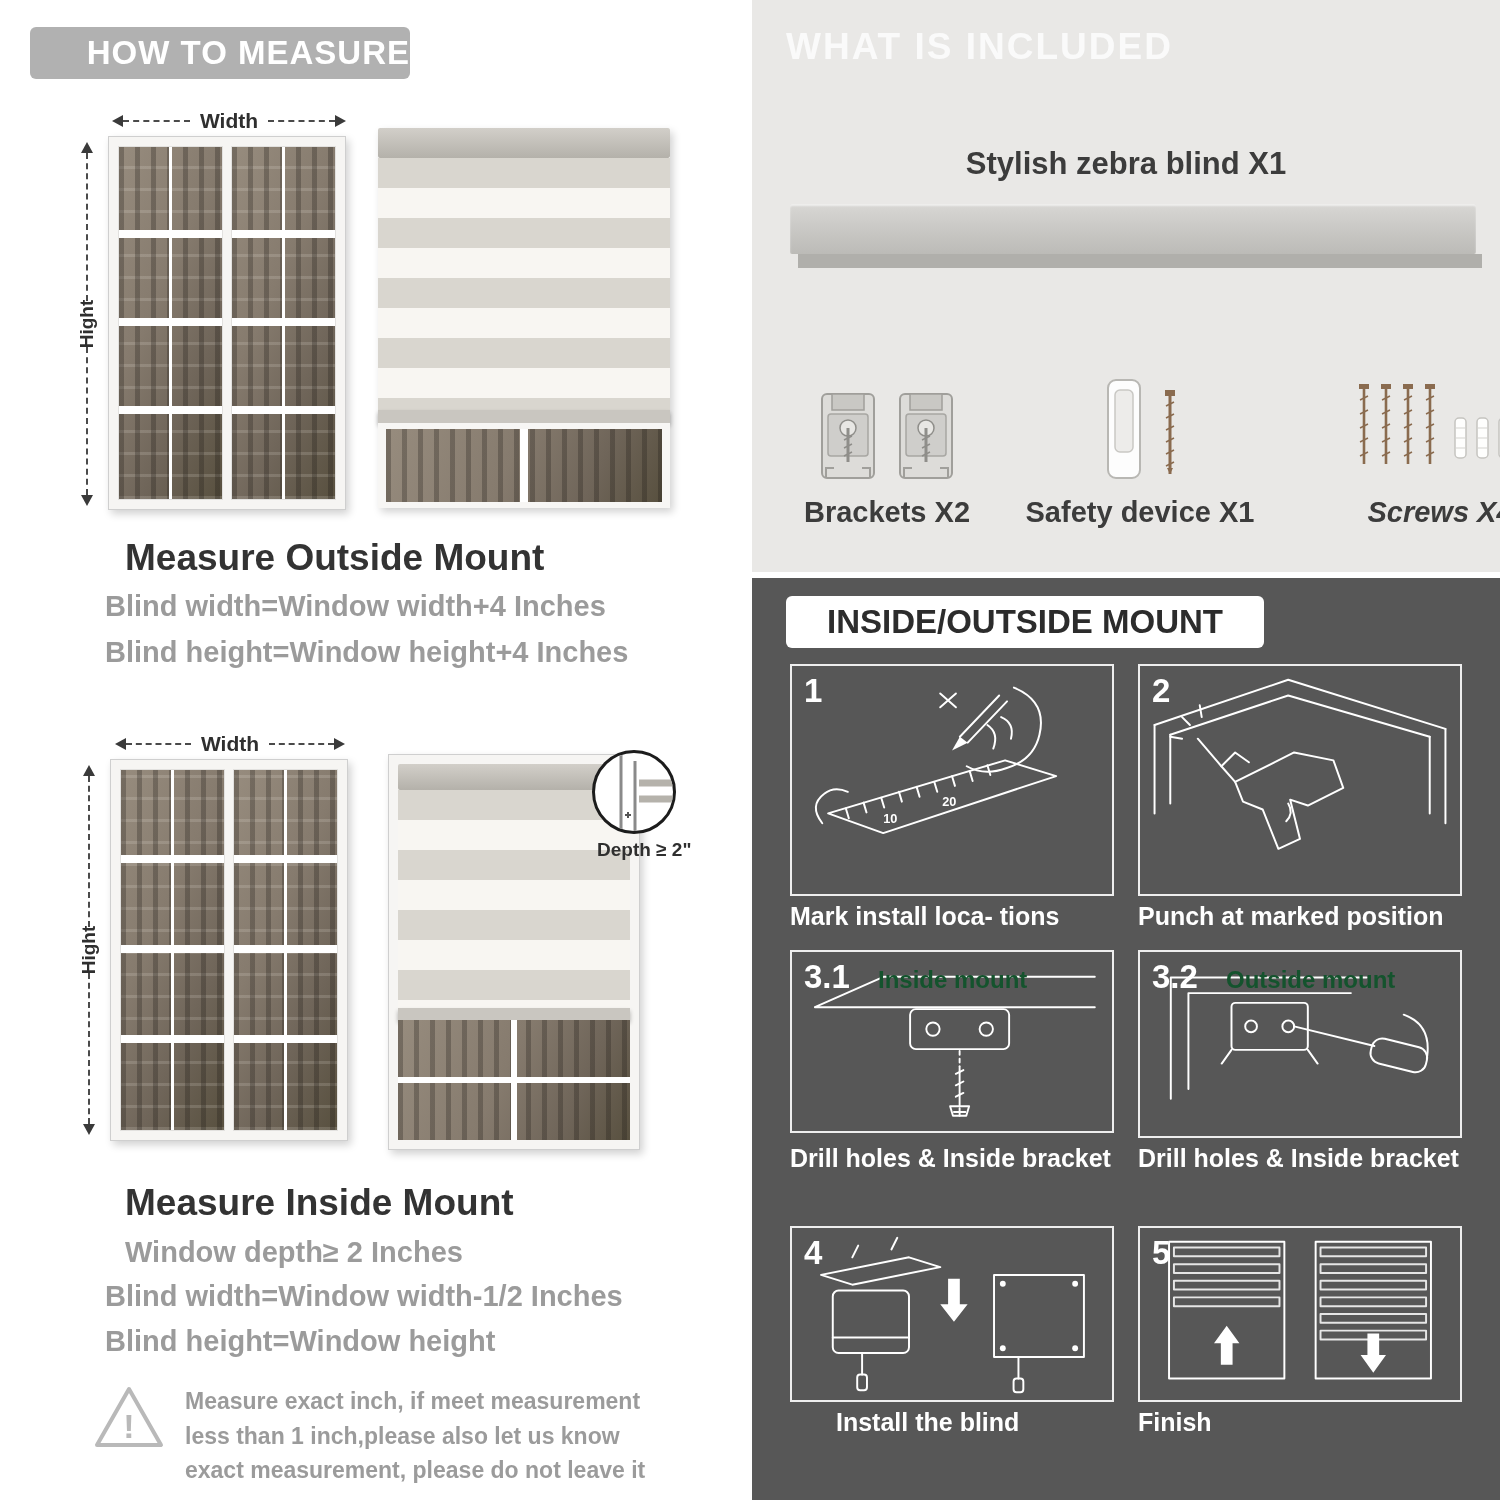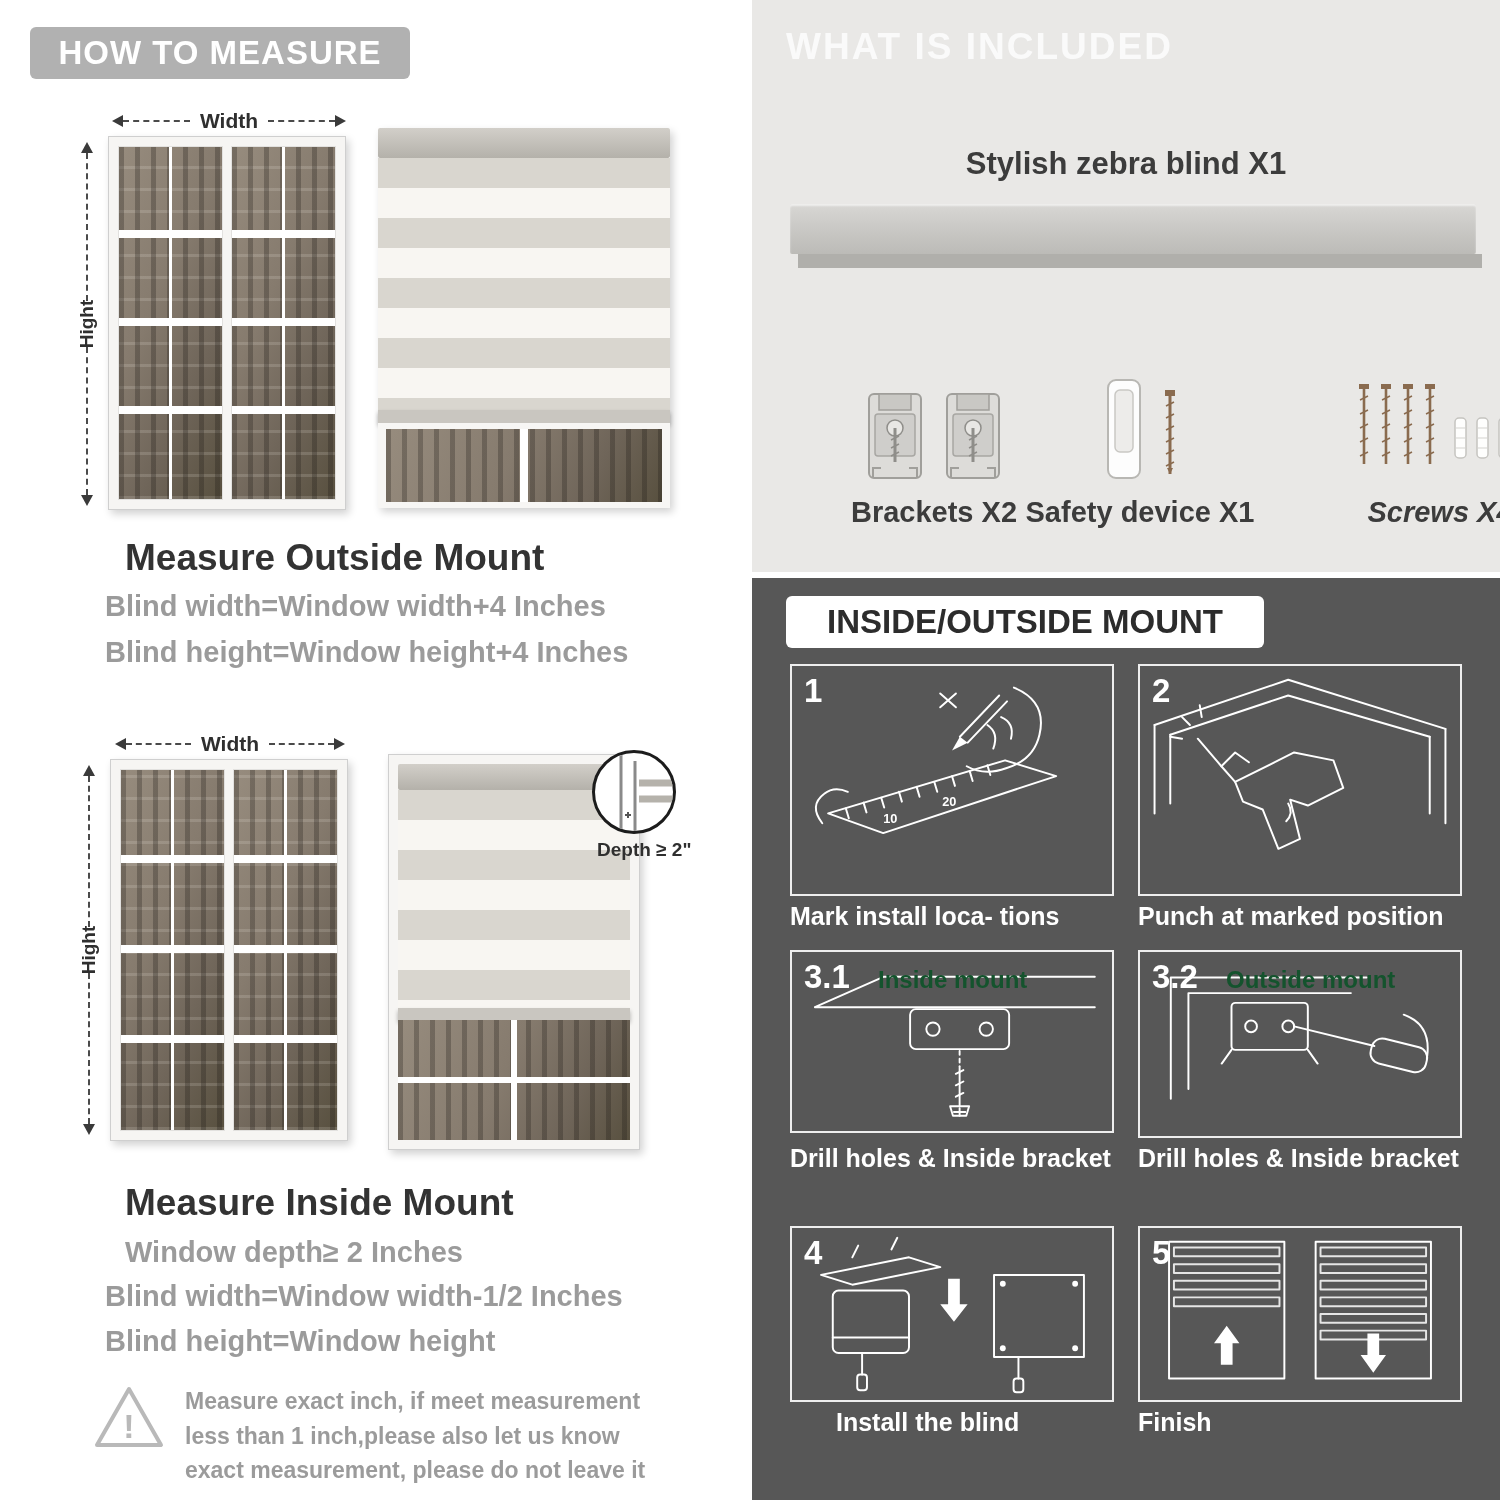--- a/index.html
+++ b/index.html
@@ -8,21 +8,21 @@
     position:relative; background:#ffffff; overflow:hidden;
     font-family:"Liberation Sans", sans-serif;
   }
   .abs { position:absolute; }
 
   
   .banner-left {
     left:30px; top:27px; width:380px; height:52px;
     background:#b1b1b1; border-radius:6px;
     color:#fff; font-size:33px; font-weight:bold; letter-spacing:1px;
-    display:flex; align-items:center; justify-content:center;
+    display:flex; align-items:center; justify-content:flex-end;
   }
   .heading-dark { font-size:37px; font-weight:bold; color:#333;margin-left:20px; }
   .gray-line { font-size:29px; font-weight:bold; color:#9b9b9b; }
 
   
   .h-arrow { display:flex; align-items:center; height:22px; }
   .h-arrow .dash { flex:1; height:0; border-top:2px dashed #4a4a4a; }
   .arr-l { width:0; height:0; border-top:6px solid transparent; border-bottom:6px solid transparent; border-right:11px solid #3a3a3a; }
   .arr-r { width:0; height:0; border-top:6px solid transparent; border-bottom:6px solid transparent; border-left:11px solid #3a3a3a; }
   .h-arrow .lbl { padding:0 10px; font-size:21px; font-weight:bold; color:#2f2f2f; }
@@ -199,21 +199,21 @@
   </svg>
 </div>
 <div class="abs warning-text" style="left:185px; top:1384px;">Measure exact inch, if meet measurement less than 1 inch,please also let us know exact measurement, please do not leave it</div>
 
 <div class="abs panel-included"></div>
 <div class="abs included-header">WHAT IS INCLUDED</div>
 <div class="abs product-name">Stylish zebra blind X1</div>
 <div class="abs rail-main"></div>
 <div class="abs rail-lip"></div>
 
-<div class="abs item" style="left:828px; top:350px; width:212px;">
+<div class="abs item" style="left:781px; top:350px; width:212px;">
   <div class="icons">
     <svg width="64" height="92" viewBox="0 0 64 92">
       <rect x="6" y="4" width="52" height="84" rx="5" fill="#dddcd9" stroke="#a09f9b" stroke-width="2"></rect>
       <rect x="16" y="4" width="32" height="16" fill="#c9c8c4" stroke="#a09f9b" stroke-width="1.5"></rect>
       <rect x="12" y="24" width="40" height="42" rx="3" fill="#cfcecb" stroke="#a8a7a3" stroke-width="1.5"></rect>
       <circle cx="32" cy="38" r="8" fill="#e8e7e4" stroke="#8f8e8a" stroke-width="1.5"></circle>
       <line x1="32" y1="38" x2="32" y2="72" stroke="#8f8e8a" stroke-width="3"></line>
       <path d="M28 50 l8 -4 M28 58 l8 -4 M28 66 l8 -4" stroke="#8f8e8a" stroke-width="1.5" fill="none"></path>
       <path d="M10 88 v-10 h8 M54 88 v-10 h-8" stroke="#a09f9b" stroke-width="2" fill="none"></path>
     </svg>

